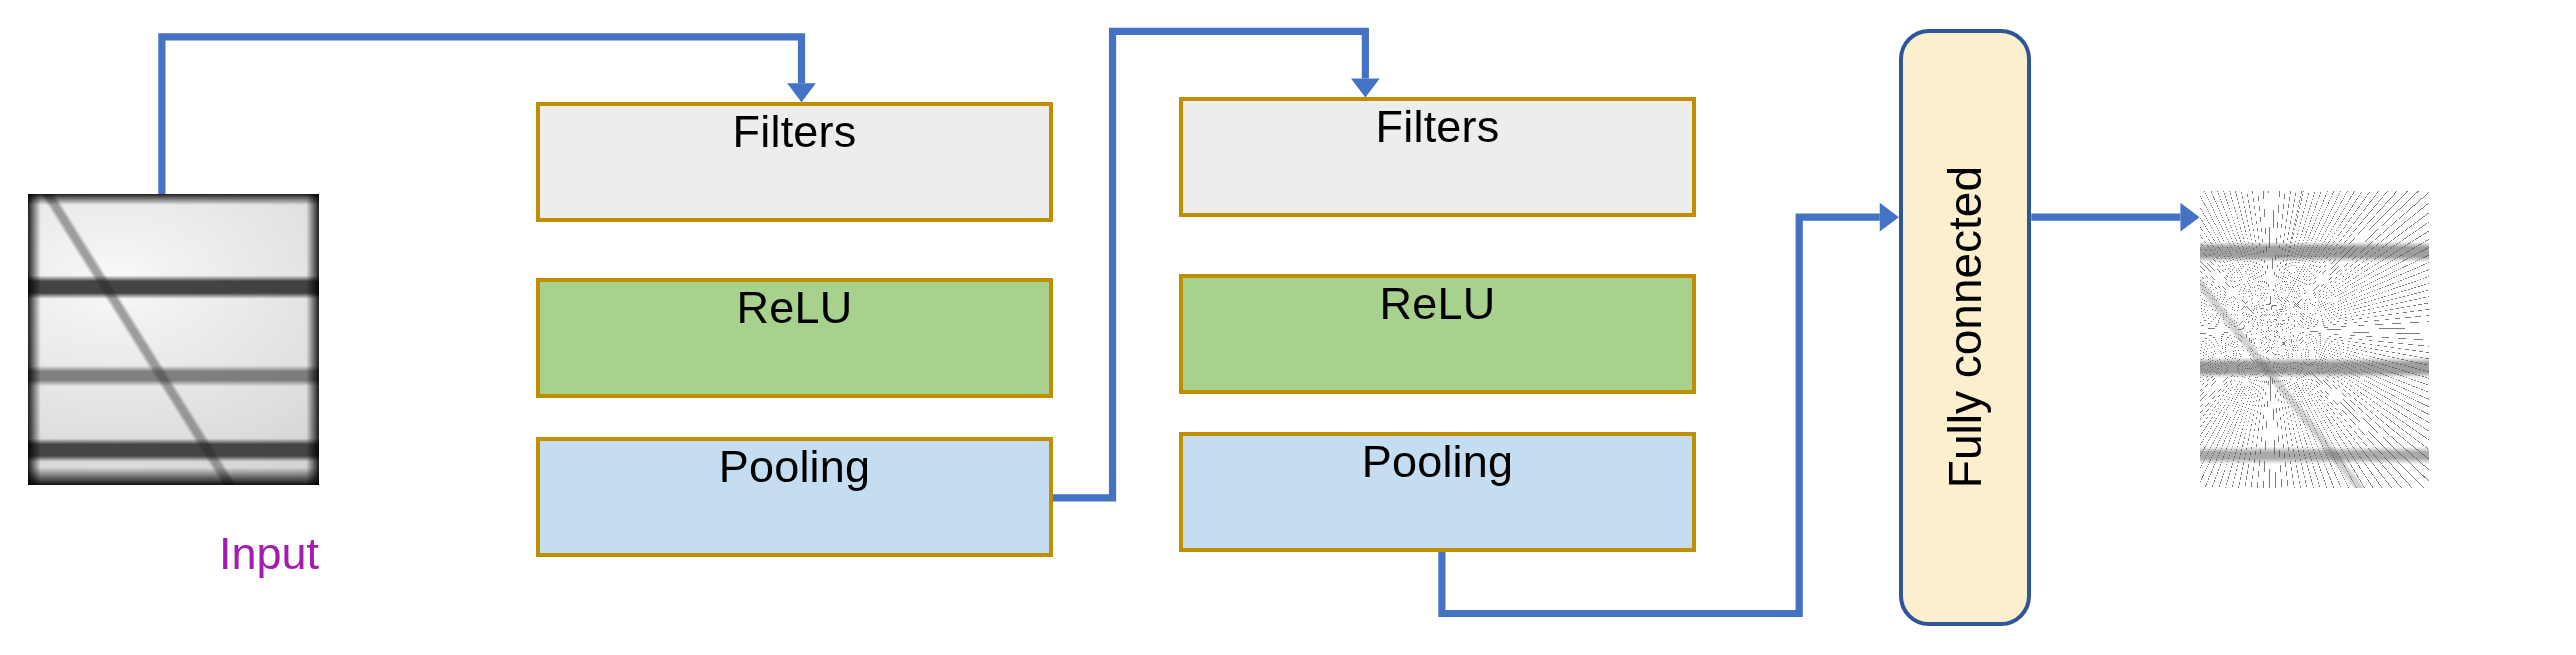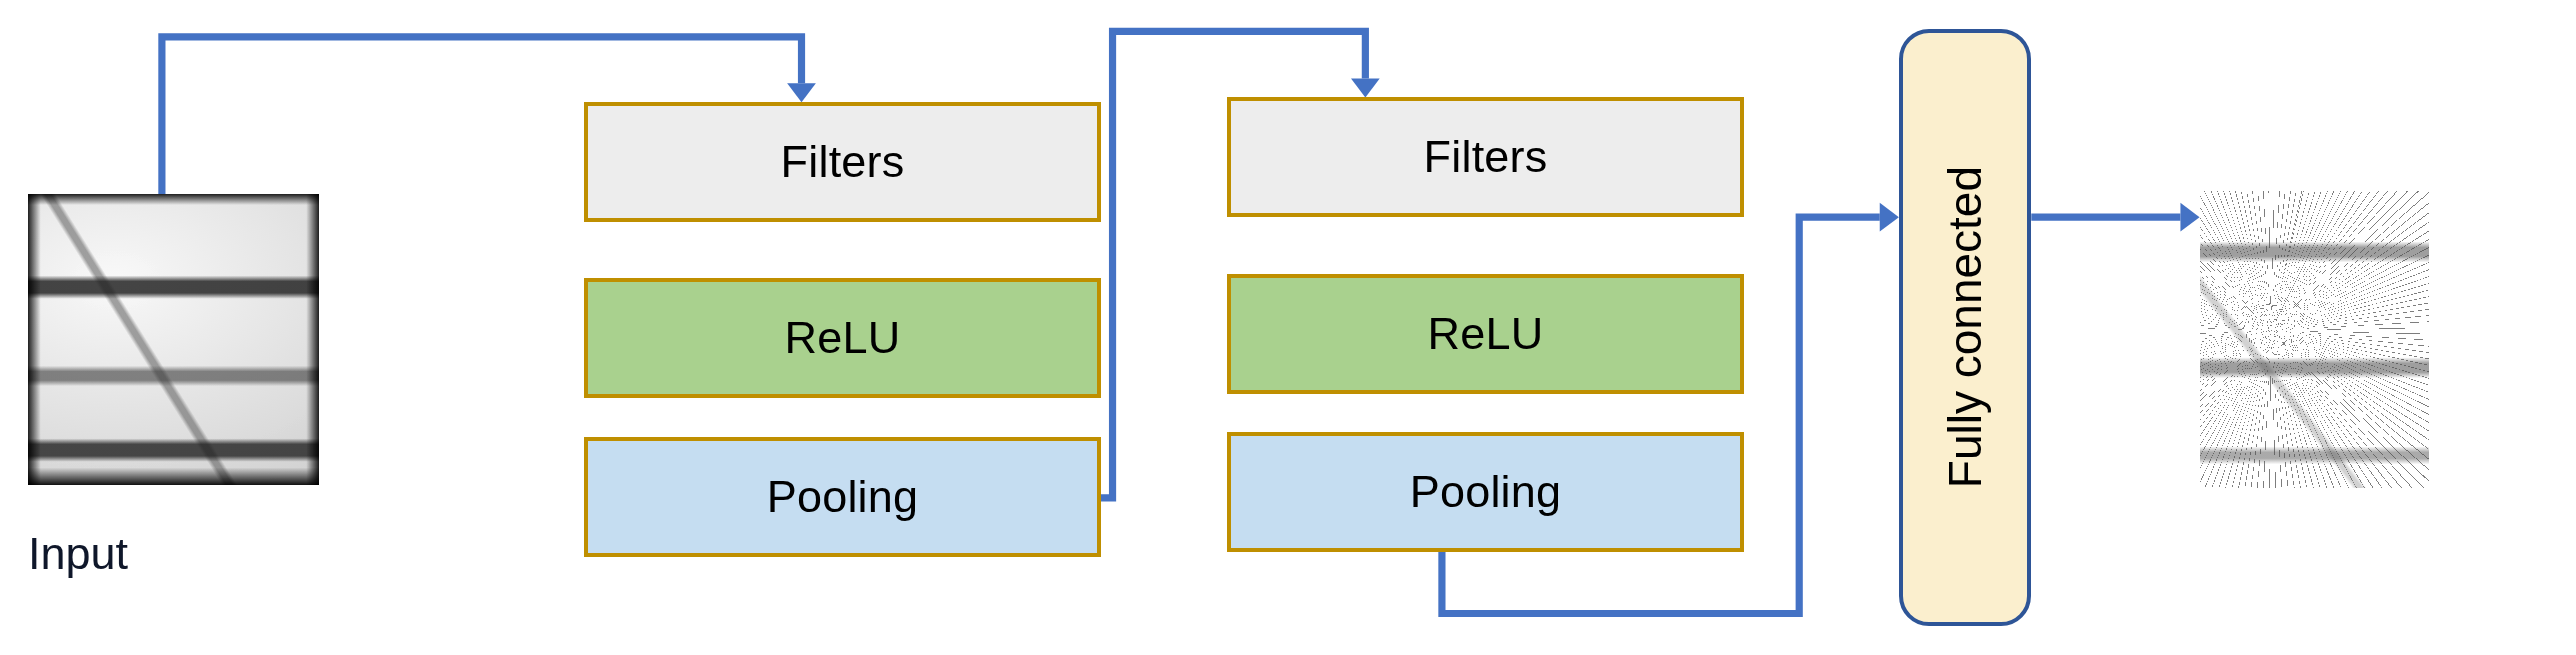--- a/index.html
+++ b/index.html
@@ -23,26 +23,24 @@
     width: 2576px;
     height: 656px;
     pointer-events: none;
   }
   
   .layer-box {
     position: absolute;
     box-sizing: border-box;
     border: 4.8px solid #BF8F00;
     display: flex;
-    align-items: center;
     justify-content: center;
     font-size: 45px;
     color: #000000;
     letter-spacing: 0.2px;
-    margin-left: 48px;
   }
   .layer-box .box-label { pointer-events: none; }
 
   
   .fc-box {
     position: absolute;
     box-sizing: border-box;
     border: 4.8px solid #2E5597;
     border-radius: 30px;
     background: #FBEFCE;
@@ -55,22 +53,22 @@
     transform: rotate(180deg);
     font-size: 46px;
     color: #000000;
     white-space: nowrap;
   }
 
   
   .end-label {
     position: absolute;
     font-size: 45px;
-    color: #0f172a;
-    text-align: left;
+    color: #a21caf;
+    text-align: right;
     white-space: nowrap;
   }
 
   
   .img-frame {
     position: absolute;
     overflow: hidden;
   }
   .input-img {
     width: 100%;

